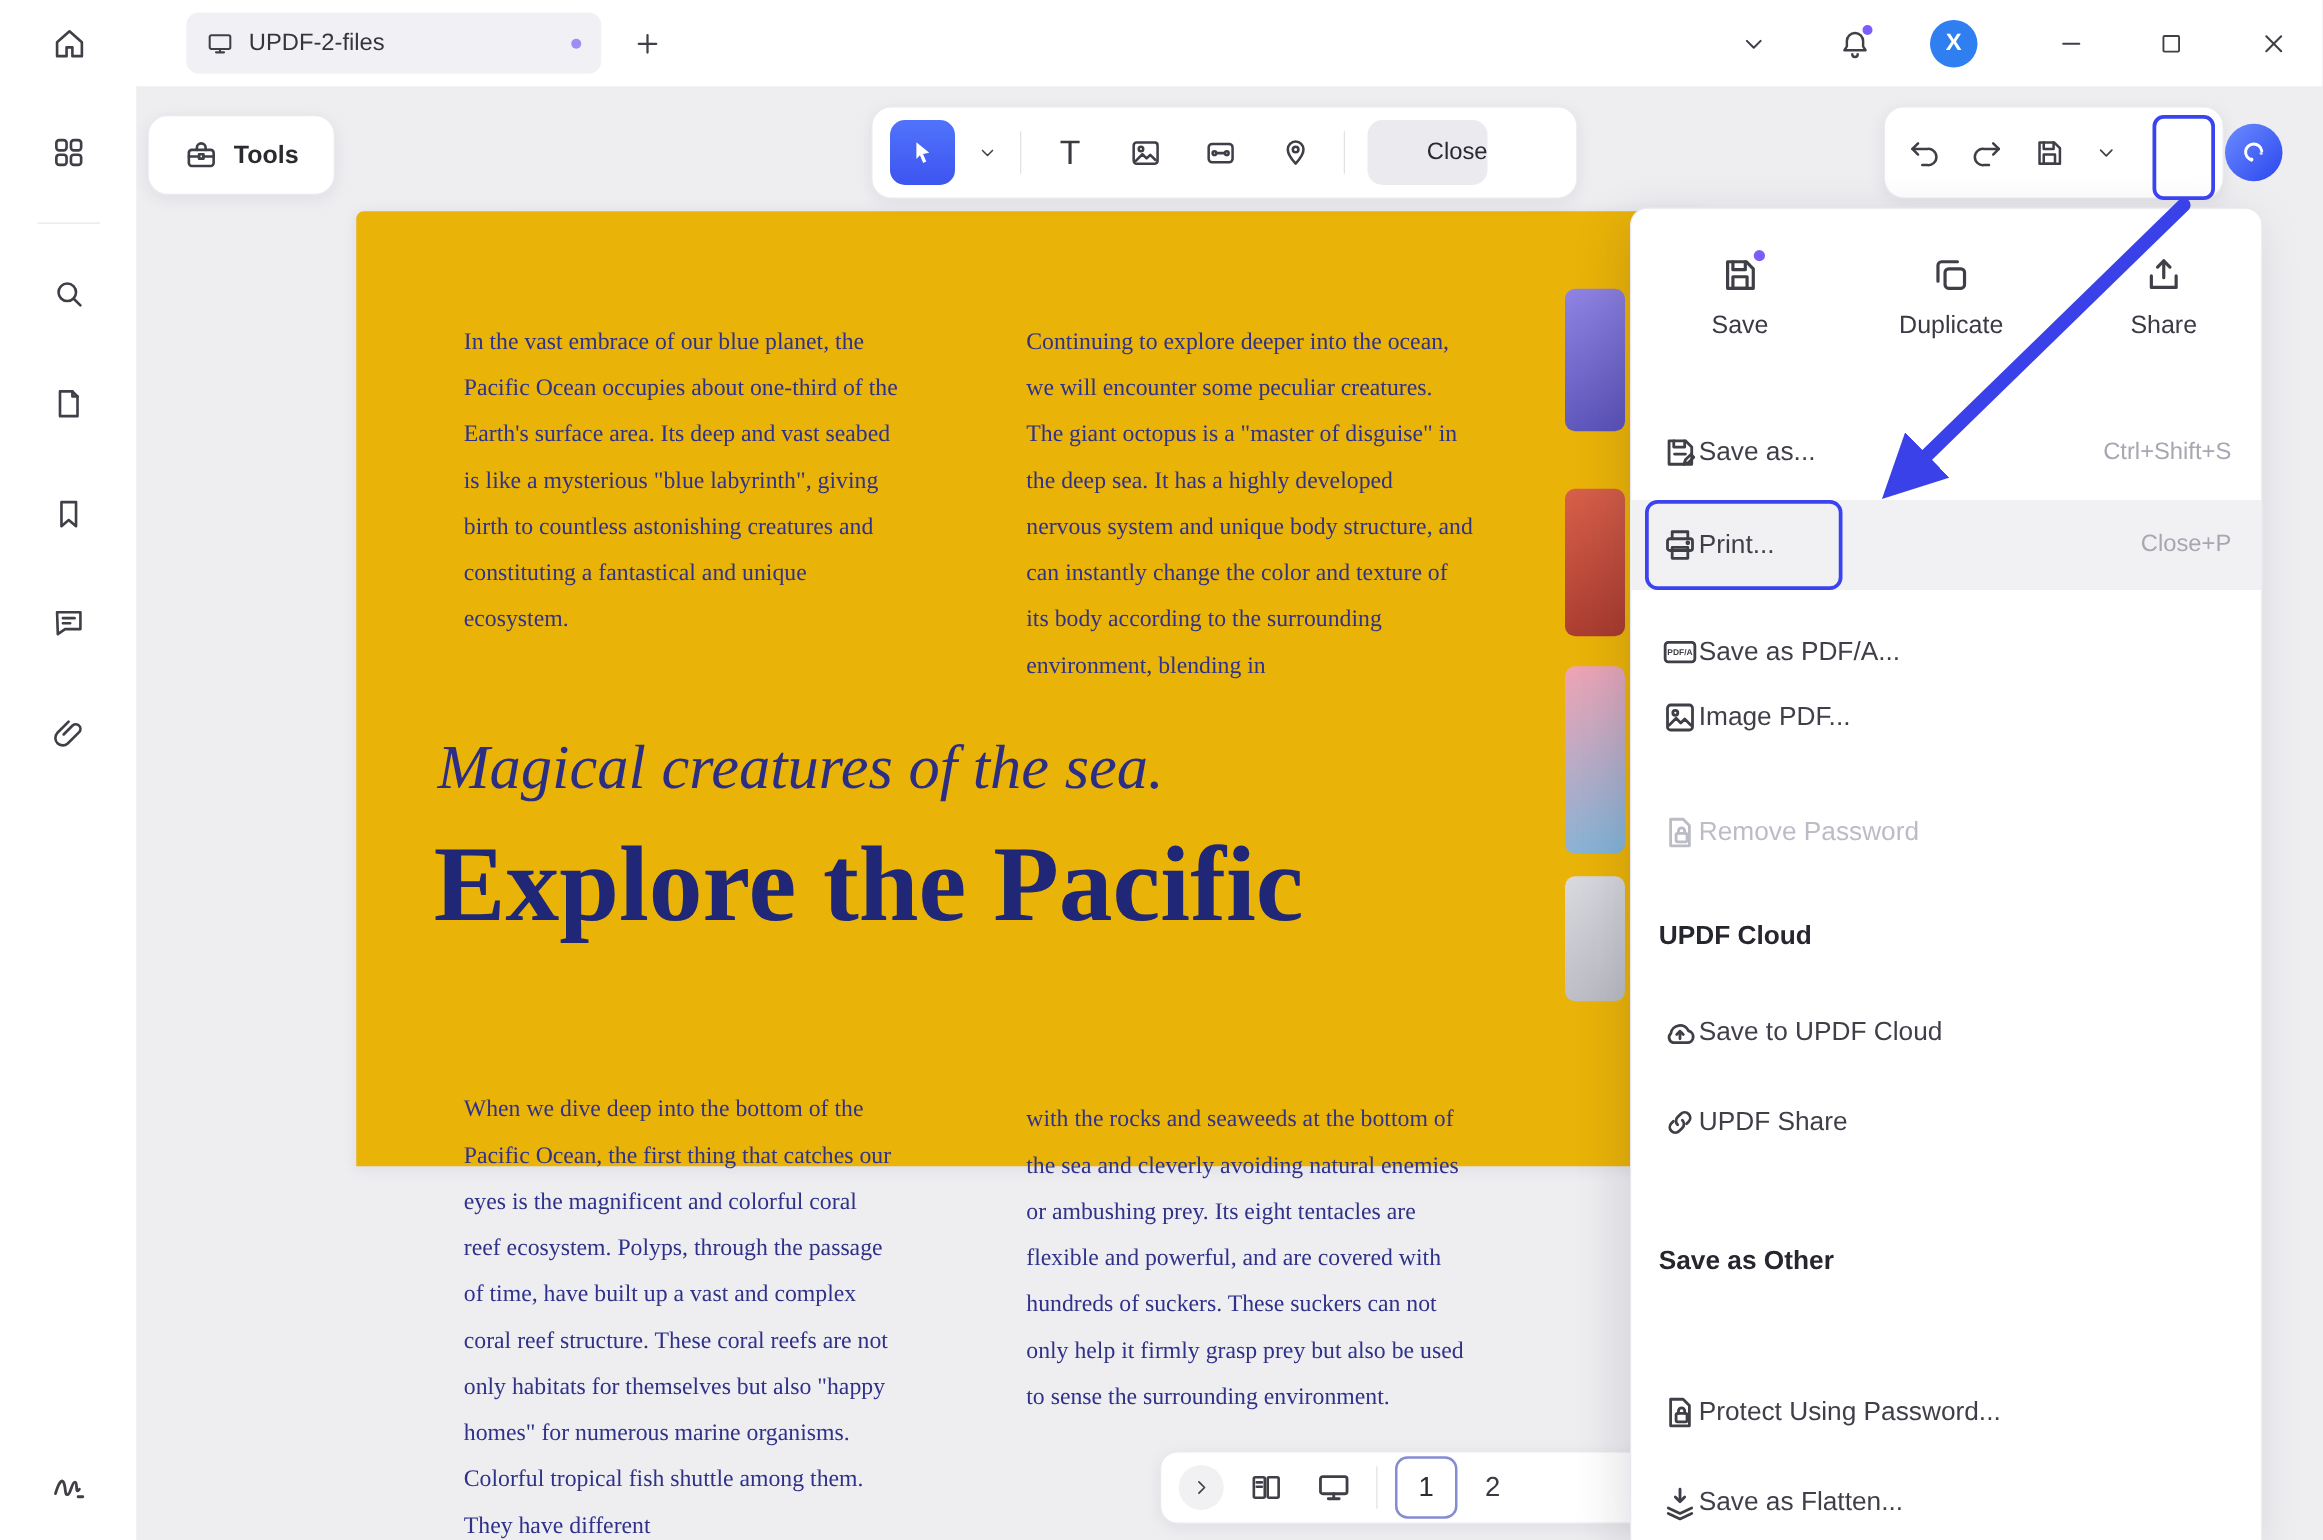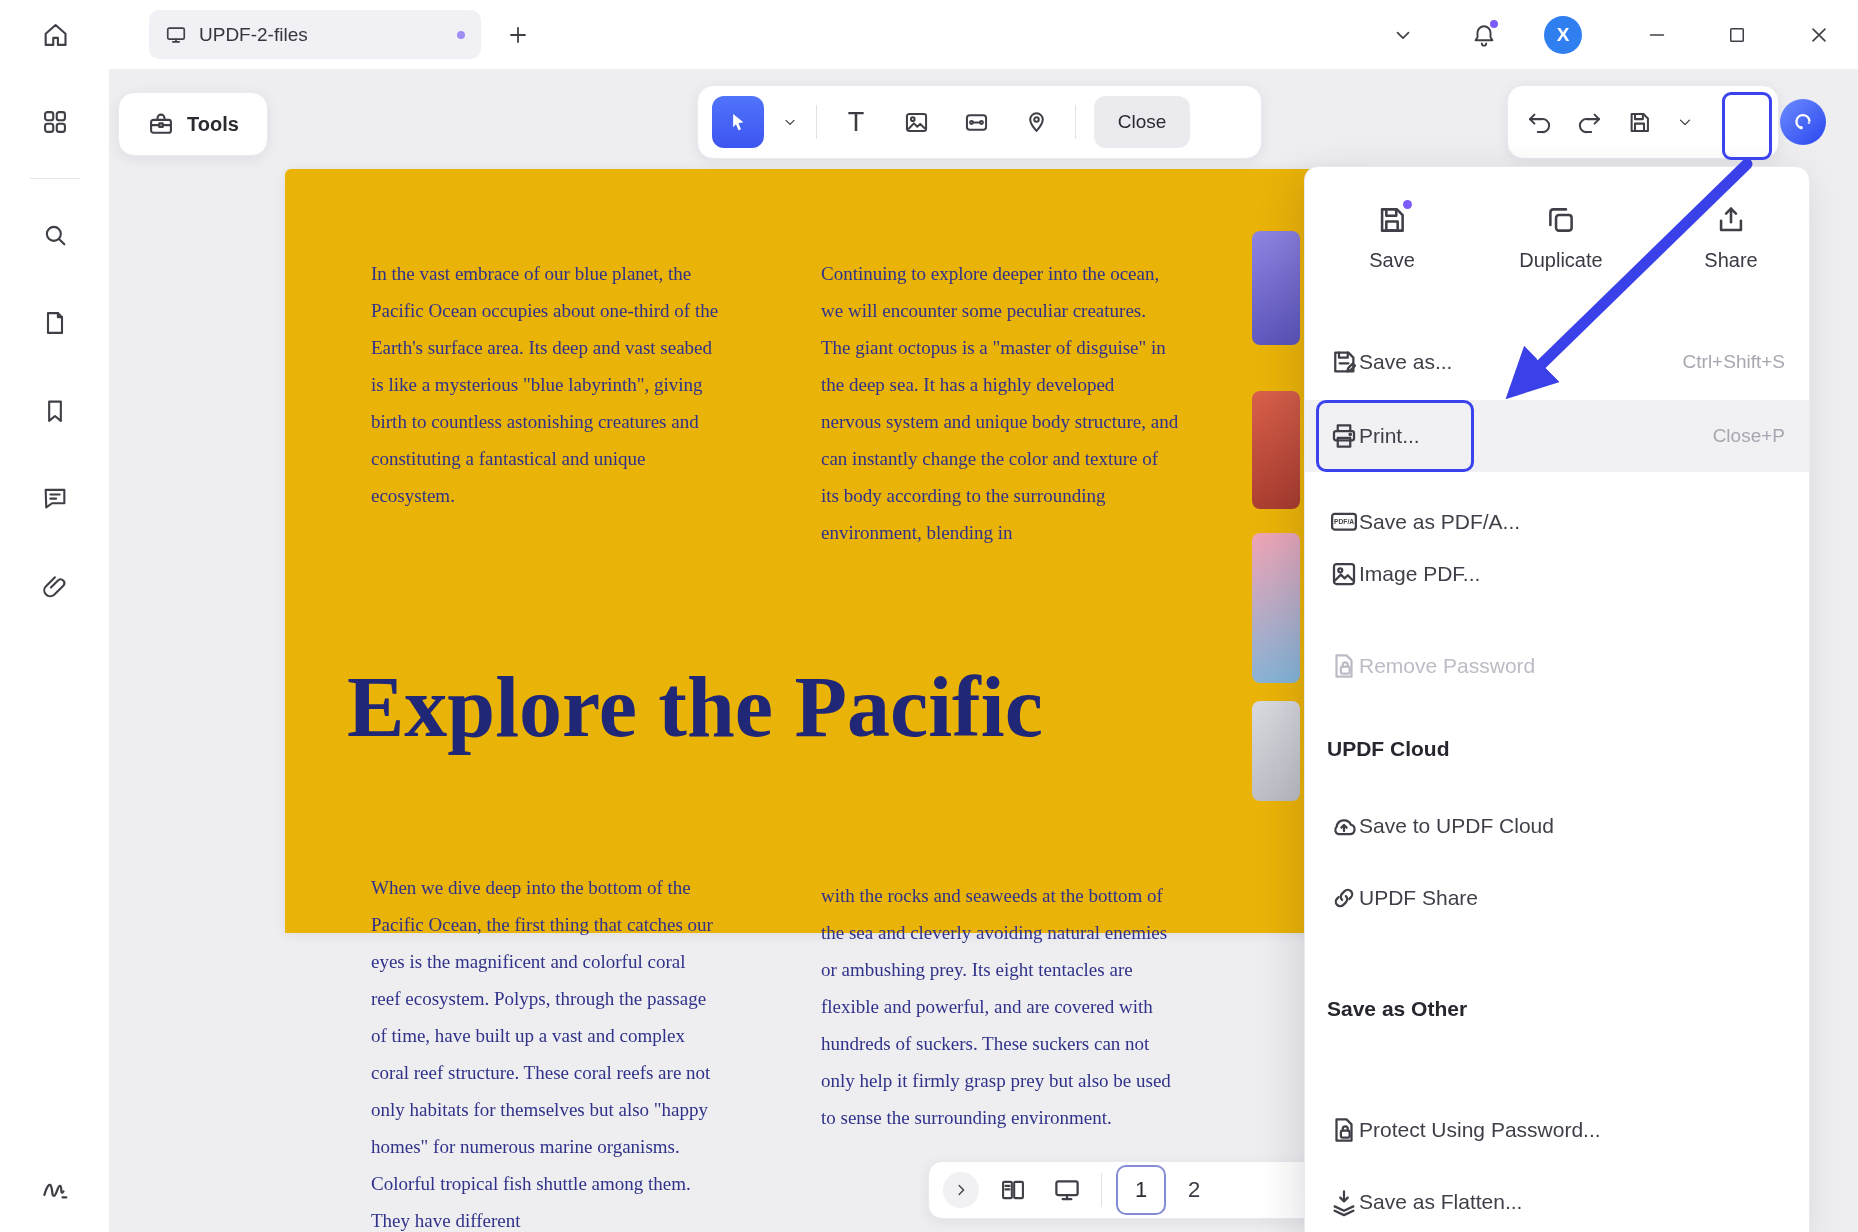--- a/index.html
+++ b/index.html
@@ -32,21 +32,21 @@
              justify-content:center;gap:12px;font-size:20px;font-weight:bold;color:#2a2a30;
              z-index:10;cursor:pointer;}
   .center-panel{left:697px;top:85px;width:565px;height:74px;z-index:10;display:flex;
                 align-items:center;padding:0 14px;box-sizing:border-box;gap:18px;}
   .sel-tool{width:52px;height:52px;border-radius:12px;background:linear-gradient(180deg,#5073fb,#3d55f0);
             display:flex;align-items:center;justify-content:center;cursor:pointer;}
   .v-div{width:1px;height:34px;background:#e2e2e6;}
   .tool{width:42px;height:42px;display:flex;align-items:center;justify-content:center;cursor:pointer;}
   .t-glyph{font-size:27px;font-weight:500;color:#3a3a40;}
   .close-btn{width:96px;height:52px;background:#ebebef;border-radius:12px;display:flex;
-             align-items:center;justify-content:center;font-size:19px;color:#2a2a30;cursor:pointer;}
+             align-items:center;justify-content:flex-end;font-size:19px;color:#2a2a30;cursor:pointer;}
   .right-panel{left:1507px;top:85px;width:272px;height:74px;z-index:10;display:flex;
                align-items:center;padding:0 10px;box-sizing:border-box;gap:8px;}
   .chev-highlight{left:1722px;top:92px;width:44px;height:62px;border:3px solid #3b43ee;
                   border-radius:9px;z-index:44;pointer-events:none;}
   .ai-btn{left:1780px;top:99px;width:46px;height:46px;border-radius:50%;
           background:linear-gradient(135deg,#6b8cff,#2b46ee);display:flex;align-items:center;
           justify-content:center;z-index:10;cursor:pointer;}
   
   .page{left:285px;top:169px;width:1080px;height:764px;background:#eab308;border-radius:6px 6px 0 0;
         box-shadow:0 2px 12px rgba(30,30,60,.08);z-index:1;}
@@ -266,20 +266,21 @@
   <svg width="26" height="26" viewBox="0 0 24 24">
       <path d="M10.5 17.5a6 6 0 1 1 7.4-6.7" stroke="#fff" stroke-width="2.2" fill="none" stroke-linecap="round"></path>
       <circle cx="10.2" cy="17.2" r="1.5" fill="#fff"></circle>
       <circle cx="17.5" cy="12.6" r="1.2" fill="#cfd8ff"></circle>
     </svg>
 </div>
 
 <div class="abs page">
   <div class="doc-body" style="left:86px;top:86px;width:348px">In the vast embrace of our blue planet, the Pacific Ocean occupies about one-third of the Earth's surface area. Its deep and vast seabed is like a mysterious "blue labyrinth", giving birth to countless astonishing creatures and constituting a fantastical and unique ecosystem.</div>
   <div class="doc-body" style="left:536px;top:86px;width:358px">Continuing to explore deeper into the ocean, we will encounter some peculiar creatures. The giant octopus is a "master of disguise" in the deep sea. It has a highly developed nervous system and unique body structure, and can instantly change the color and texture of its body according to the surrounding environment, blending in</div>
+  <div class="h-italic">Magical creatures of the sea.</div>
   <div class="h-main">Explore the Pacific</div>
   <div class="doc-body" style="left:86px;top:700px;width:348px">When we dive deep into the bottom of the Pacific Ocean, the first thing that catches our eyes is the magnificent and colorful coral reef ecosystem. Polyps, through the passage of time, have built up a vast and complex coral reef structure. These coral reefs are not only habitats for themselves but also "happy homes" for numerous marine organisms. Colorful tropical fish shuttle among them. They have different</div>
   <div class="doc-body" style="left:536px;top:708px;width:358px">with the rocks and seaweeds at the bottom of the sea and cleverly avoiding natural enemies or ambushing prey. Its eight tentacles are flexible and powerful, and are covered with hundreds of suckers. These suckers can not only help it firmly grasp prey but also be used to sense the surrounding environment.</div>
   <div class="img-strip" style="top:62px;height:114px;background:linear-gradient(160deg,#8f84e3,#5a52b8)"></div>
   <div class="img-strip" style="top:222px;height:118px;background:linear-gradient(160deg,#d8604a,#a63a2e)"></div>
   <div class="img-strip" style="top:364px;height:150px;background:linear-gradient(160deg,#f0a3b4,#7fb4d8)"></div>
   <div class="img-strip" style="top:532px;height:100px;background:linear-gradient(160deg,#d9dadf,#b9bac2)"></div>
 </div>
 
 <div class="abs panel pagebar">

